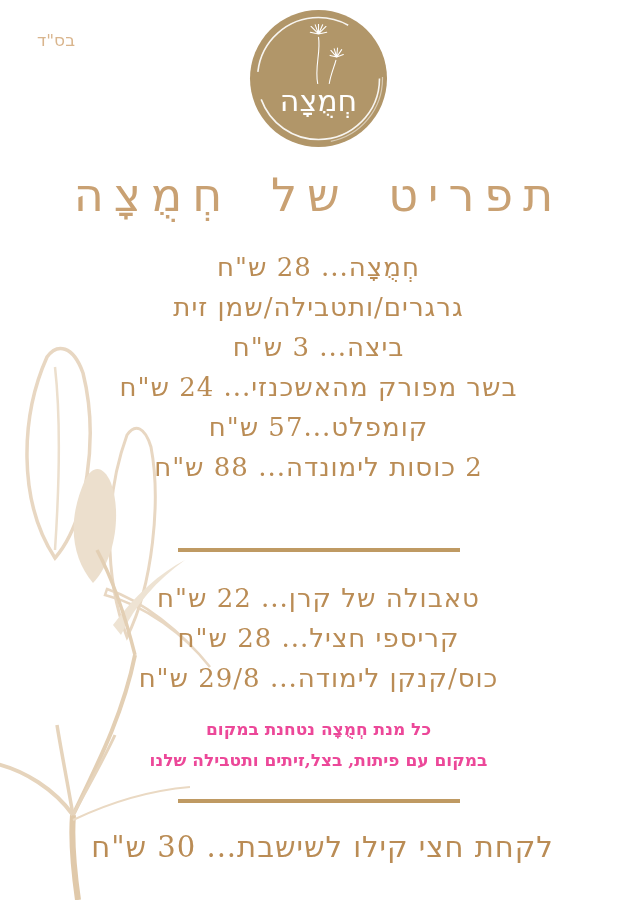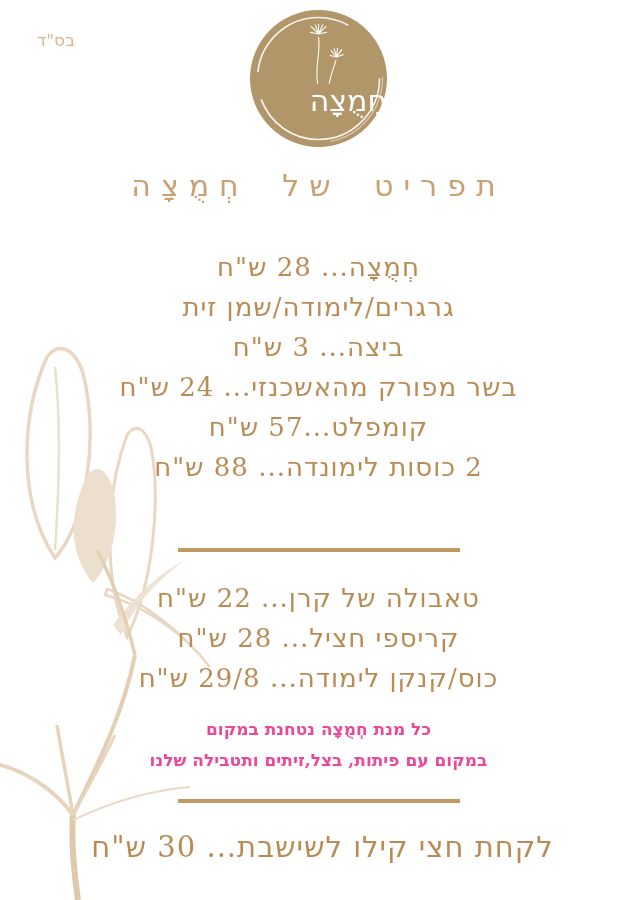--- a/index.html
+++ b/index.html
@@ -17,28 +17,28 @@
   .bsd{position:absolute;top:30px;left:37px;right:auto;color:#d9b58d;font-size:17px;direction:rtl;}
   
   .logo{
     position:absolute;top:10px;left:250px;width:137px;height:137px;border-radius:50%;
     background:#b19669;
   }
   .logo svg{position:absolute;}
   .logo .ring{left:0;top:0;width:137px;height:137px;}
   .logo .dandelion{left:41px;top:14px;width:60px;height:62px;}
   .logo-text{
-    position:absolute;left:0;right:0;top:76px;
+    position:absolute;left:0;right:0;top:76px;text-align:center;
     color:#ffffff;font-size:30px;line-height:1;
     font-family:"DejaVu Serif","DejaVu Sans",serif;
   }
   
   .title{
     position:absolute;top:168px;left:0;right:0;margin:0;
-    text-align:center;font-size:30px;font-weight:normal;
+    text-align:center;font-size:46px;font-weight:normal;
     color:#c9a173;letter-spacing:10px;word-spacing:14px;
   }
   
   .menu{position:absolute;left:0;right:0;text-align:center;color:#ba8c55;direction:rtl;}
   .section1{top:247px;font-size:26px;line-height:40px;letter-spacing:1px;}
   .section2{top:578px;font-size:26px;line-height:40px;letter-spacing:1px;}
   .notes{top:714px;font-size:17px;line-height:31px;font-weight:bold;color:#ec4899;}
   .divider{
     position:absolute;left:50%;transform:translateX(-50%);
     width:282px;height:4px;background:#bf9a63;
@@ -95,21 +95,21 @@
         <path d="M49,40 L42,32 M49,40 L46,30 M49,40 L50,29 M49,40 L55,31 M49,40 L41,38 M49,40 L57,37"></path>
       </g>
     </svg>
     <div class="logo-text">חְמֻצָה</div>
   </div>
 
   <h1 class="title">תפריט של חְמֻצָה</h1>
 
   <div class="menu section1">
     <div class="line">חְמֻצָה... 28 ש"ח</div>
-    <div class="line">גרגרים/לימודה/שמן זית</div>
+    <div class="line">גרגרים/ותטבילה/שמן זית</div>
     <div class="line">ביצה... 3 ש"ח</div>
     <div class="line">בשר מפורק מהאשכנזי... 24 ש"ח</div>
     <div class="line">קומפלט...57 ש"ח</div>
     <div class="line">2 כוסות לימונדה... 88 ש"ח</div>
   </div>
 
   <div class="divider d1"></div>
 
   <div class="menu section2">
     <div class="line">טאבולה של קרן... 22 ש"ח</div>

